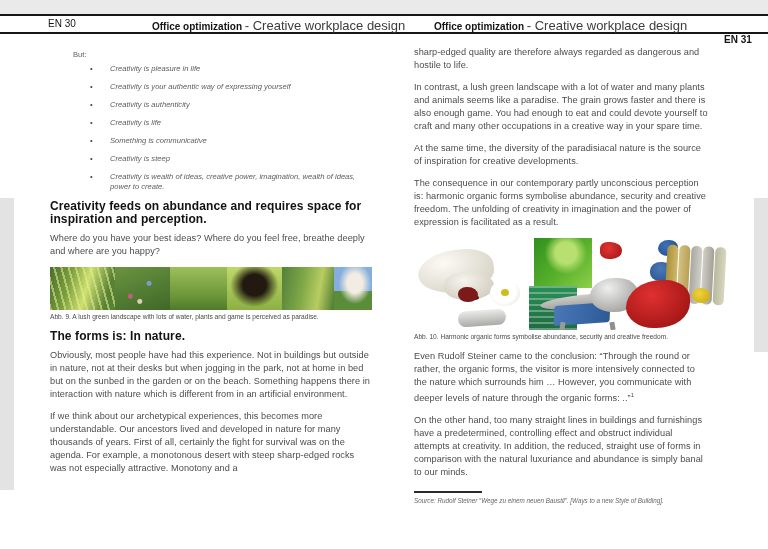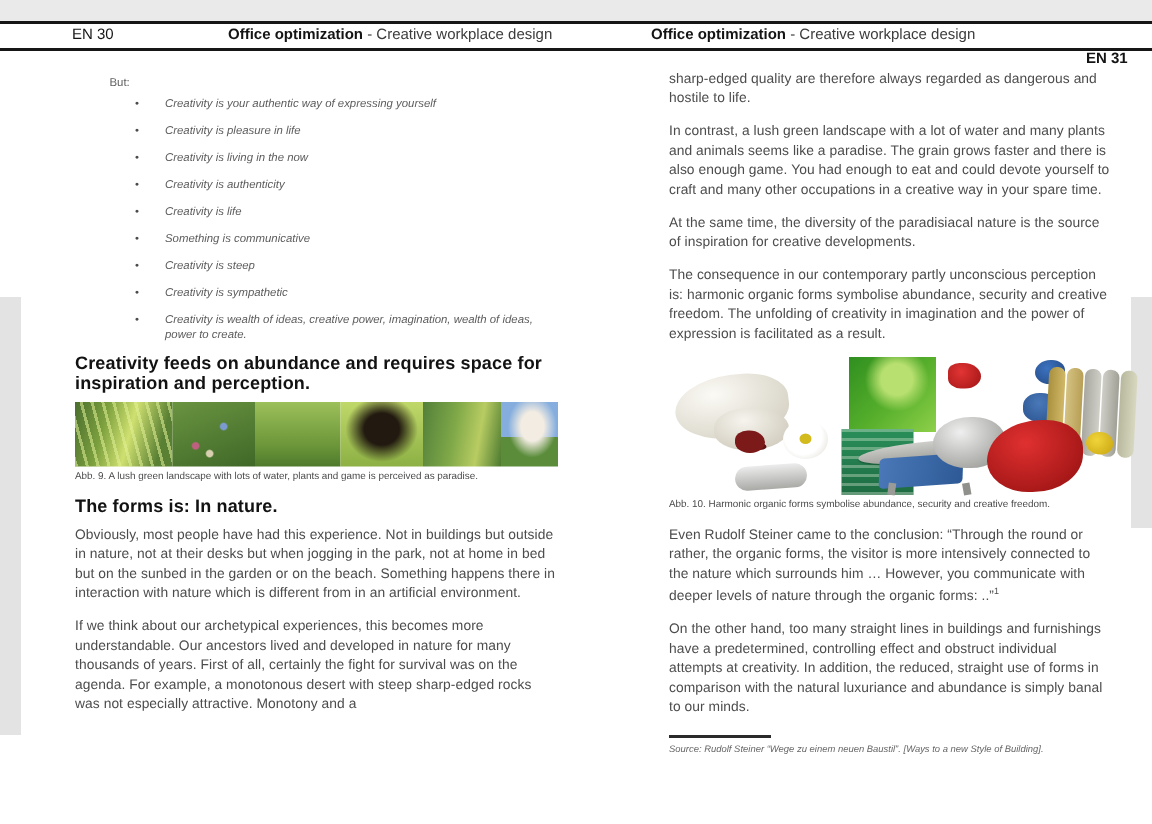--- a/index.html
+++ b/index.html
@@ -13,29 +13,29 @@
   
   .top-strip{left:0;top:0;width:768px;height:14px;background:#eaeaea;}
   .rule-top{left:0;top:14px;width:768px;height:2px;background:#161616;}
   .rule-bottom{left:0;top:32px;width:768px;height:1.5px;background:#161616;}
   .edge-left{left:0;top:198px;width:14px;height:292px;background:#e3e3e3;}
   .edge-right{left:754px;top:198px;width:14px;height:154px;background:#e3e3e3;}
 
   
   .hdr{top:18px;font-size:10px;color:#141414;white-space:nowrap;}
   .hdr b{font-weight:bold;}
-  .hdr .sub{font-weight:normal;font-size:10px;color:#3c3c3c;}
+  .hdr .sub{font-weight:normal;font-size:13px;color:#3c3c3c;}
   .hdr-num-left{left:48px;font-weight:normal;}
   .hdr-title-left{left:152px;}
   .hdr-title-right{left:434px;}
   .hdr-num-right{left:724px;font-weight:bold;margin-top:16px;}
 
   
   .col-left{left:50px;top:50px;width:322px;}
-  .col-right{left:446px;top:46px;width:296px;}
+  .col-right{left:414px;top:46px;width:296px;}
 
   .intro{margin:0 0 5px 23px;font-size:7.6px;color:#606060;}
   ul.bullets{margin:0 0 0 38px;padding:0;list-style:none;}
   ul.bullets li{
     position:relative;padding-left:22px;margin:0 0 8px 0;
     font-style:italic;font-size:7.6px;line-height:10px;color:#5d5d5d;
   }
   ul.bullets li::before{content:"•";position:absolute;left:2px;top:0;color:#4a4a4a;font-style:normal;}
 
   h3.hd{margin:7px 0 6px 0;font-size:12px;line-height:13px;font-weight:bold;color:#121212;letter-spacing:.1px;}
@@ -132,32 +132,31 @@
 </div>
 <div class="abs hdr hdr-title-right">
   <b>Office optimization</b>
   <span class="sub">- Creative workplace design</span>
 </div>
 <div class="abs hdr hdr-num-right">EN 31</div>
 
 <div class="abs col-left">
   <p class="intro">But:</p>
   <ul class="bullets">
+    <li>Creativity is pleasure in life</li>
     <li>Creativity is your authentic way of expressing yourself</li>
-    <li>Creativity is pleasure in life</li>
-    <li>Creativity is living in the now</li>
     <li>Creativity is authenticity</li>
     <li>Creativity is life</li>
     <li>Something is communicative</li>
     <li>Creativity is steep</li>
-    <li>Creativity is sympathetic</li>
     <li>Creativity is wealth of ideas, creative power, imagination, wealth of ideas, power to create.</li>
   </ul>
 
   <h3 class="hd">Creativity feeds on abundance and requires space for inspiration and perception.</h3>
+  <p class="body">Where do you have your best ideas? Where do you feel free, breathe deeply and where are you happy?</p>
 
   <div class="photo-strip">
     <div class="seg seg1"></div>
     <div class="seg seg2"></div>
     <div class="seg seg3"></div>
     <div class="seg seg4"></div>
     <div class="seg seg5"></div>
     <div class="seg seg6"></div>
   </div>
   <div class="caption">Abb. 9.  A lush green landscape with lots of water, plants and game is perceived as paradise.</div>

